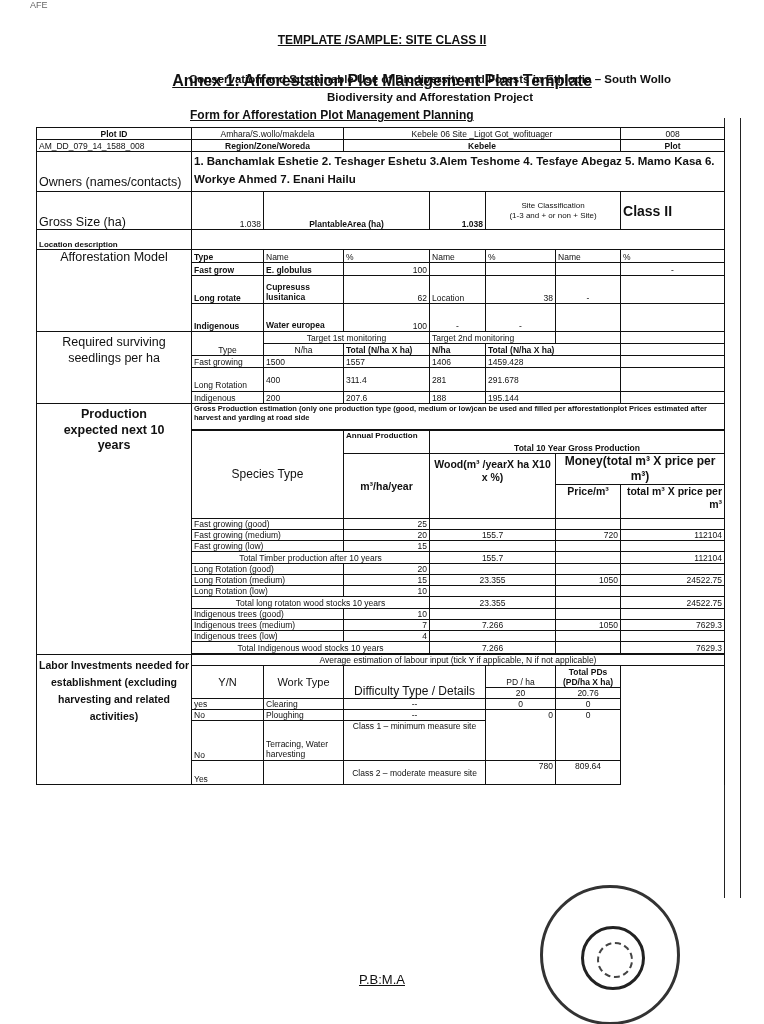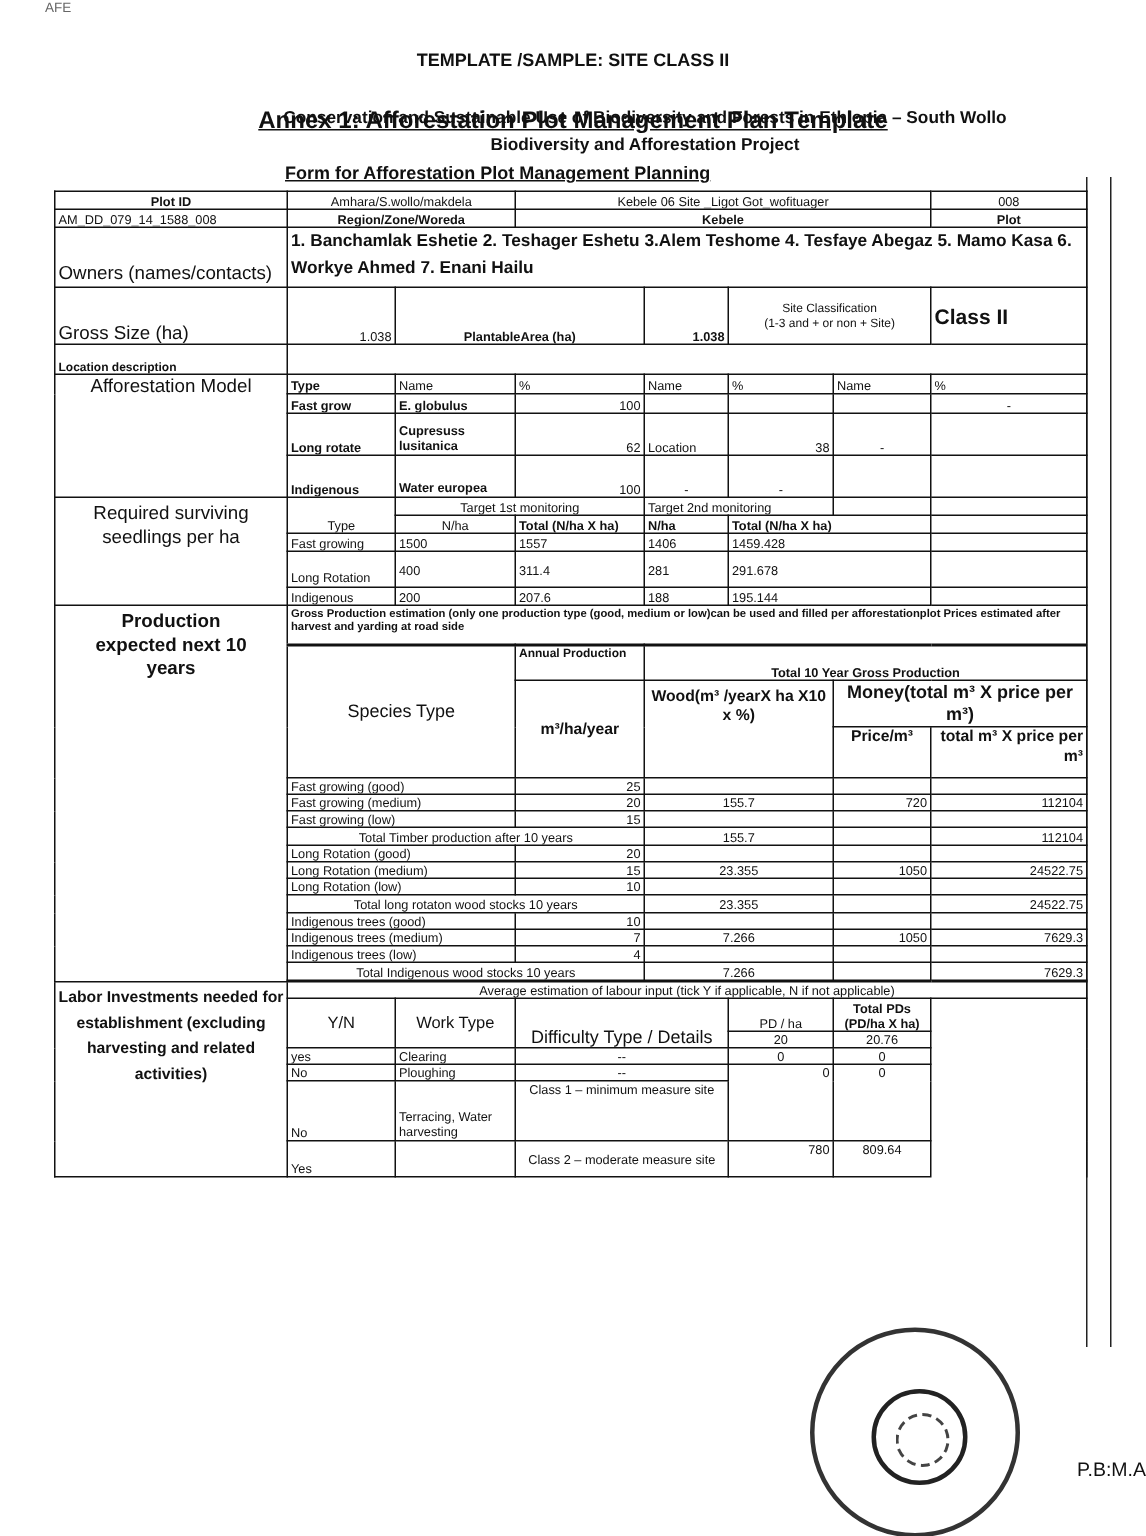--- a/index.html
+++ b/index.html
@@ -1,35 +1,35 @@
 <!DOCTYPE html>
 <html><head>
 <meta charset="utf-8">
 <style>
   html,body{margin:0;padding:0;background:#fff;}
   body{width:764px;height:1024px;position:relative;overflow:hidden;font-family:"Liberation Sans",sans-serif;color:#111;}
   .hdr{position:absolute;left:0;width:764px;text-align:center;font-weight:bold;}
-  .t1{top:33px;font-size:12px;}
+  .t1{top:33px;font-size:12px;text-decoration:underline;}
   .t2{top:72px;font-size:16px;text-decoration:underline;}
   .t3{top:70px;font-size:11.5px;line-height:18px;}
   .t4{top:108px;left:190px;width:300px;text-align:left;font-size:12px;text-decoration:underline;}
   .corner{position:absolute;left:30px;top:0;font-size:9px;color:#666;}
   table{border-collapse:collapse;table-layout:fixed;}
   td{border:1px solid #111;padding:0 2px;font-size:8.5px;vertical-align:bottom;overflow:hidden;white-space:nowrap;}
   .wrap{white-space:normal;line-height:1.25;}
   .big{font-size:12.5px;}
   .b{font-weight:bold;}
   .c{text-align:center;}
   .r{text-align:right;}
   .vm{vertical-align:middle;}
   .vt{vertical-align:top;}
   #main{position:absolute;left:36px;top:127px;width:688px;}
   .rightline{position:absolute;left:740px;top:118px;width:1px;height:780px;background:#222;}
   .rightline2{position:absolute;left:724px;top:118px;width:1px;height:780px;background:#222;}
-  .footer{position:absolute;top:972px;left:0;width:764px;text-align:right;font-size:13px;}
+  .footer{position:absolute;top:972px;left:0;width:764px;text-align:center;font-size:13px;text-decoration:underline;}
   .stamp{position:absolute;left:540px;top:885px;width:140px;height:140px;border-radius:50%;border:3px solid #333;box-sizing:border-box;}
   .stamp .inner{position:absolute;left:38px;top:38px;width:58px;height:58px;border-radius:50%;border:3px solid #222;}
   .stamp .core{position:absolute;left:13px;top:13px;width:32px;height:32px;border-radius:50%;border:2px dashed #444;}
 </style>
 </head>
 <body>
 
 <div class="corner">AFE</div>
 <div class="hdr t1">TEMPLATE /SAMPLE:   SITE CLASS II</div>
 <div class="hdr t2">Annex 1: Afforestation Plot Management Plan Template</div>

